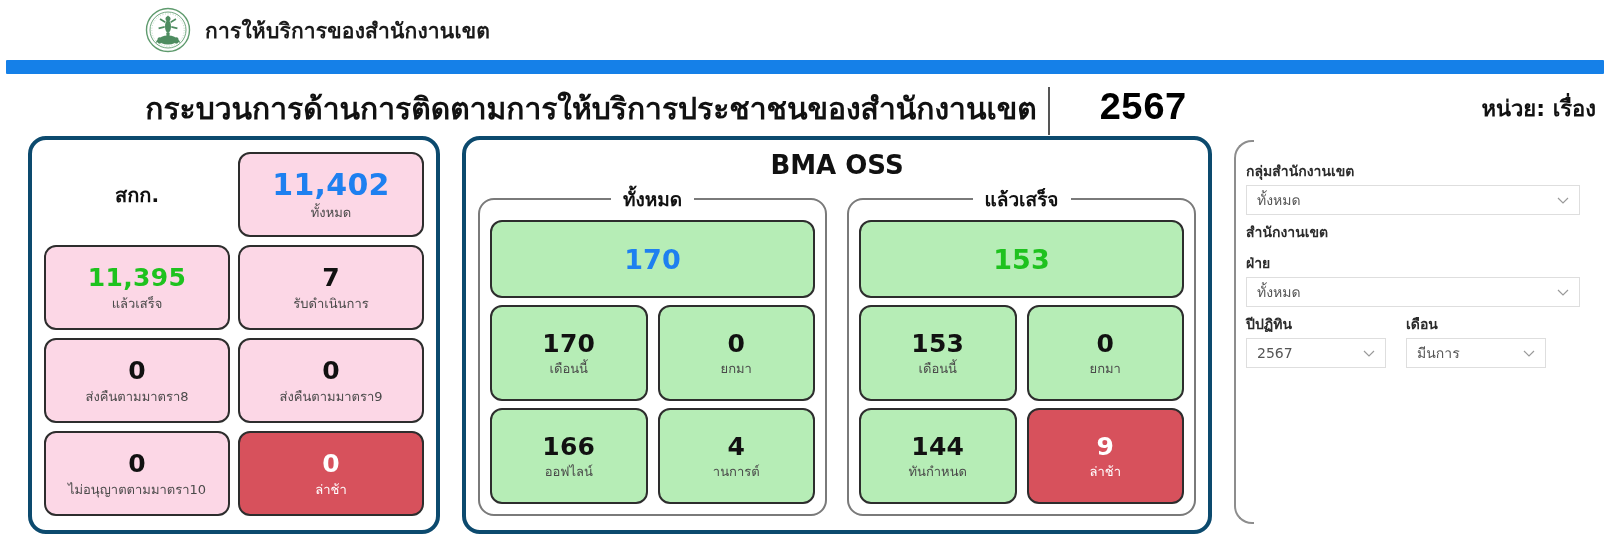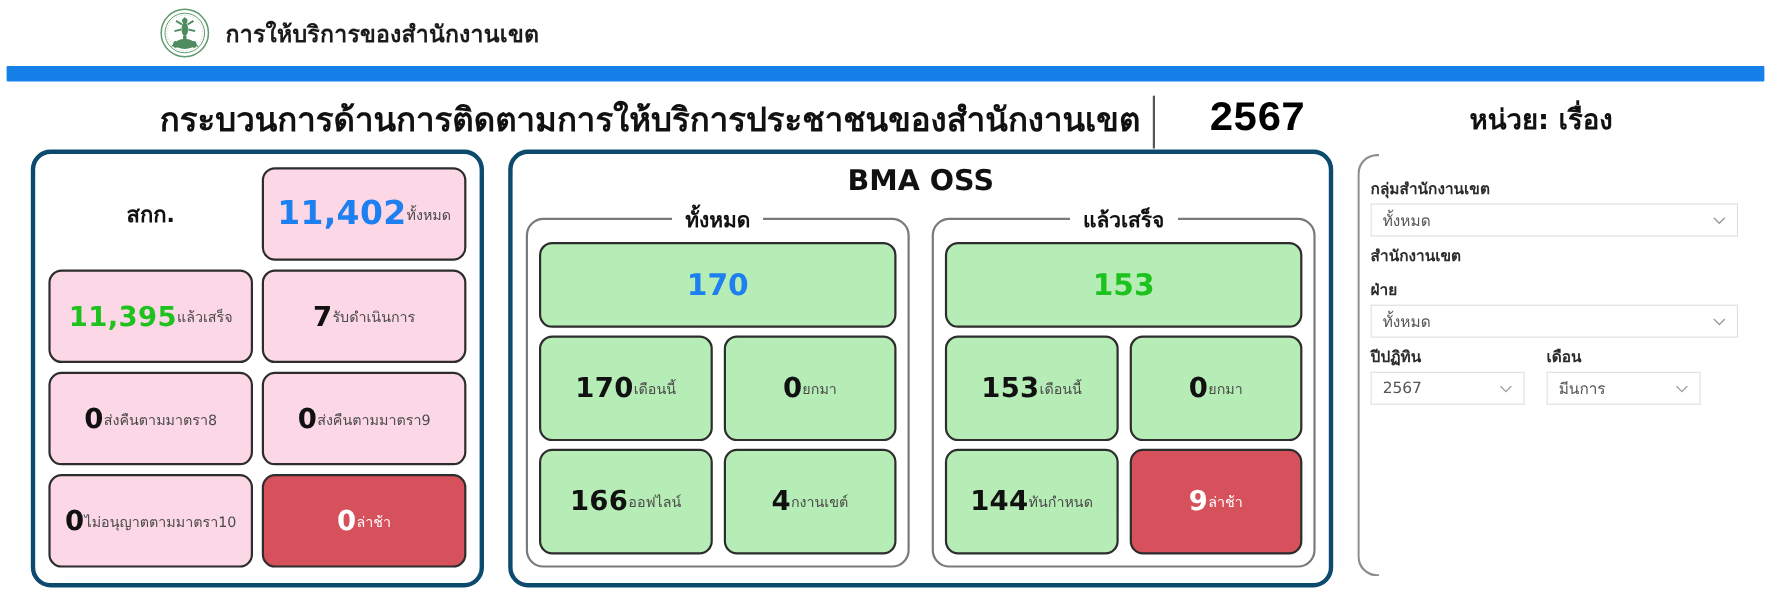--- a/index.html
+++ b/index.html
@@ -68,22 +68,22 @@
   .year-val {
     position: absolute;
     right: 20px;
     font-size: 38px;
     font-weight: 800;
     color: #000;
     letter-spacing: -1px;
   }
   .unit-label {
     flex: 1;
-    text-align: center;
-    font-size: 25px;
+    text-align: right;
+    font-size: 22px;
     font-weight: 700;
     color: #111;
     white-space: nowrap;
   }
 
   
   .board {
     display: flex;
     align-items: stretch;
     padding: 0 10px 0 28px;
@@ -113,21 +113,21 @@
     justify-content: center;
     font-size: 20px;
     font-weight: 800;
     color: #111;
   }
 
   .cell {
     border: 2px solid #2d2d2d;
     border-radius: 12px;
     display: flex;
-    flex-direction: row;
+    flex-direction: column;
     align-items: center;
     justify-content: center;
     line-height: 1.1;
   }
   .cell .num {
     font-size: 25px;
     font-weight: 800;
     color: #111;
     letter-spacing: .3px;
   }
@@ -334,21 +334,21 @@
             <span class="lbl">ยกมา</span>
           </div>
         </div>
         <div class="sub-row">
           <div class="cell green">
             <span class="num">166</span>
             <span class="lbl">ออฟไลน์</span>
           </div>
           <div class="cell green">
             <span class="num">4</span>
-            <span class="lbl">กงานเขต์</span>
+            <span class="lbl">านการต์</span>
           </div>
         </div>
       </fieldset>
 
       <fieldset class="group">
         <legend>แล้วเสร็จ</legend>
         <div class="top-cell">
           <span class="num green">153</span>
         </div>
         <div class="sub-row">

